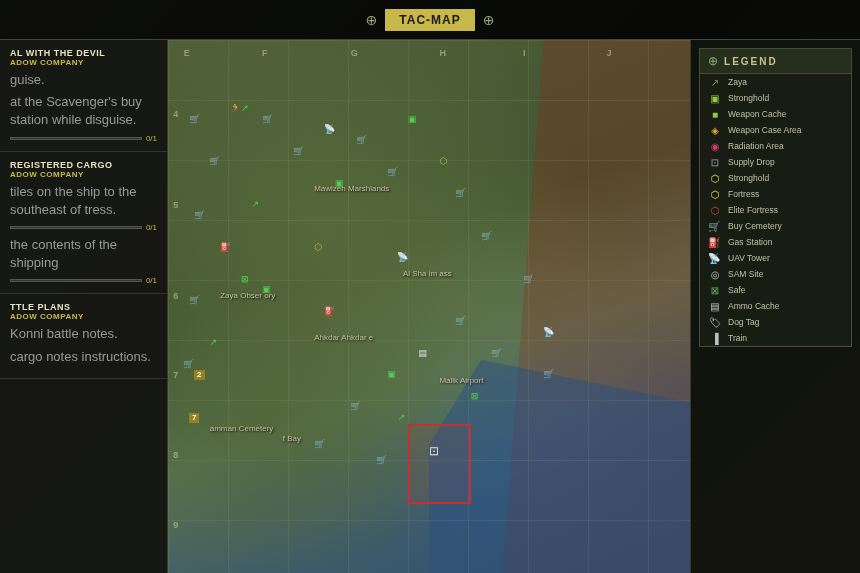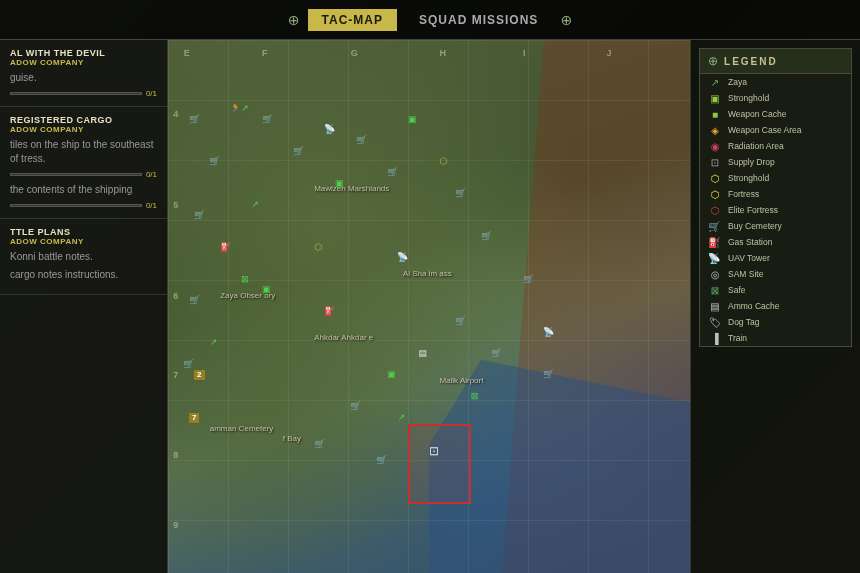--- a/index.html
+++ b/index.html
@@ -85,21 +85,21 @@
     .mission-company {
       color: #c8b84a;
       font-size: 8px;
       font-weight: bold;
       letter-spacing: 0.5px;
       margin-bottom: 4px;
       text-transform: uppercase;
     }
     .mission-desc {
       color: #999;
-      font-size: 10px;
+      font-size: 13px;
       line-height: 1.4;
       margin-bottom: 4px;
     }
     .mission-progress {
       display: flex;
       align-items: center;
       justify-content: flex-end;
       gap: 4px;
     }
     .progress-bar {
@@ -302,30 +302,30 @@
   </style>
 </head>
 <body>
 
 <div class="bg-overlay"></div>
 
 <div class="top-bar">
   <div class="top-bar-content">
     <span class="tac-icon">⊕</span>
     <div class="tab-tacmap">TAC-MAP</div>
-    <div class="tab-squad">SQUAD MISSIONS</div>
     <span class="tac-icon">⊕</span>
   </div>
 </div>
 
 <div class="left-panel">
   <div class="mission-section">
     <div class="mission-title">AL WITH THE DEVIL</div>
     <div class="mission-company">ADOW COMPANY</div>
     <div class="mission-desc">guise.</div>
+    <div class="mission-desc">at the Scavenger's buy station while disguise.</div>
     <div class="mission-progress">
       <div class="progress-bar">
           <div class="progress-fill" style="width:0%"></div>
         </div>
       <span class="progress-text">0/1</span>
     </div>
   </div>
 
   <div class="mission-section">
     <div class="mission-title">REGISTERED CARGO</div>

